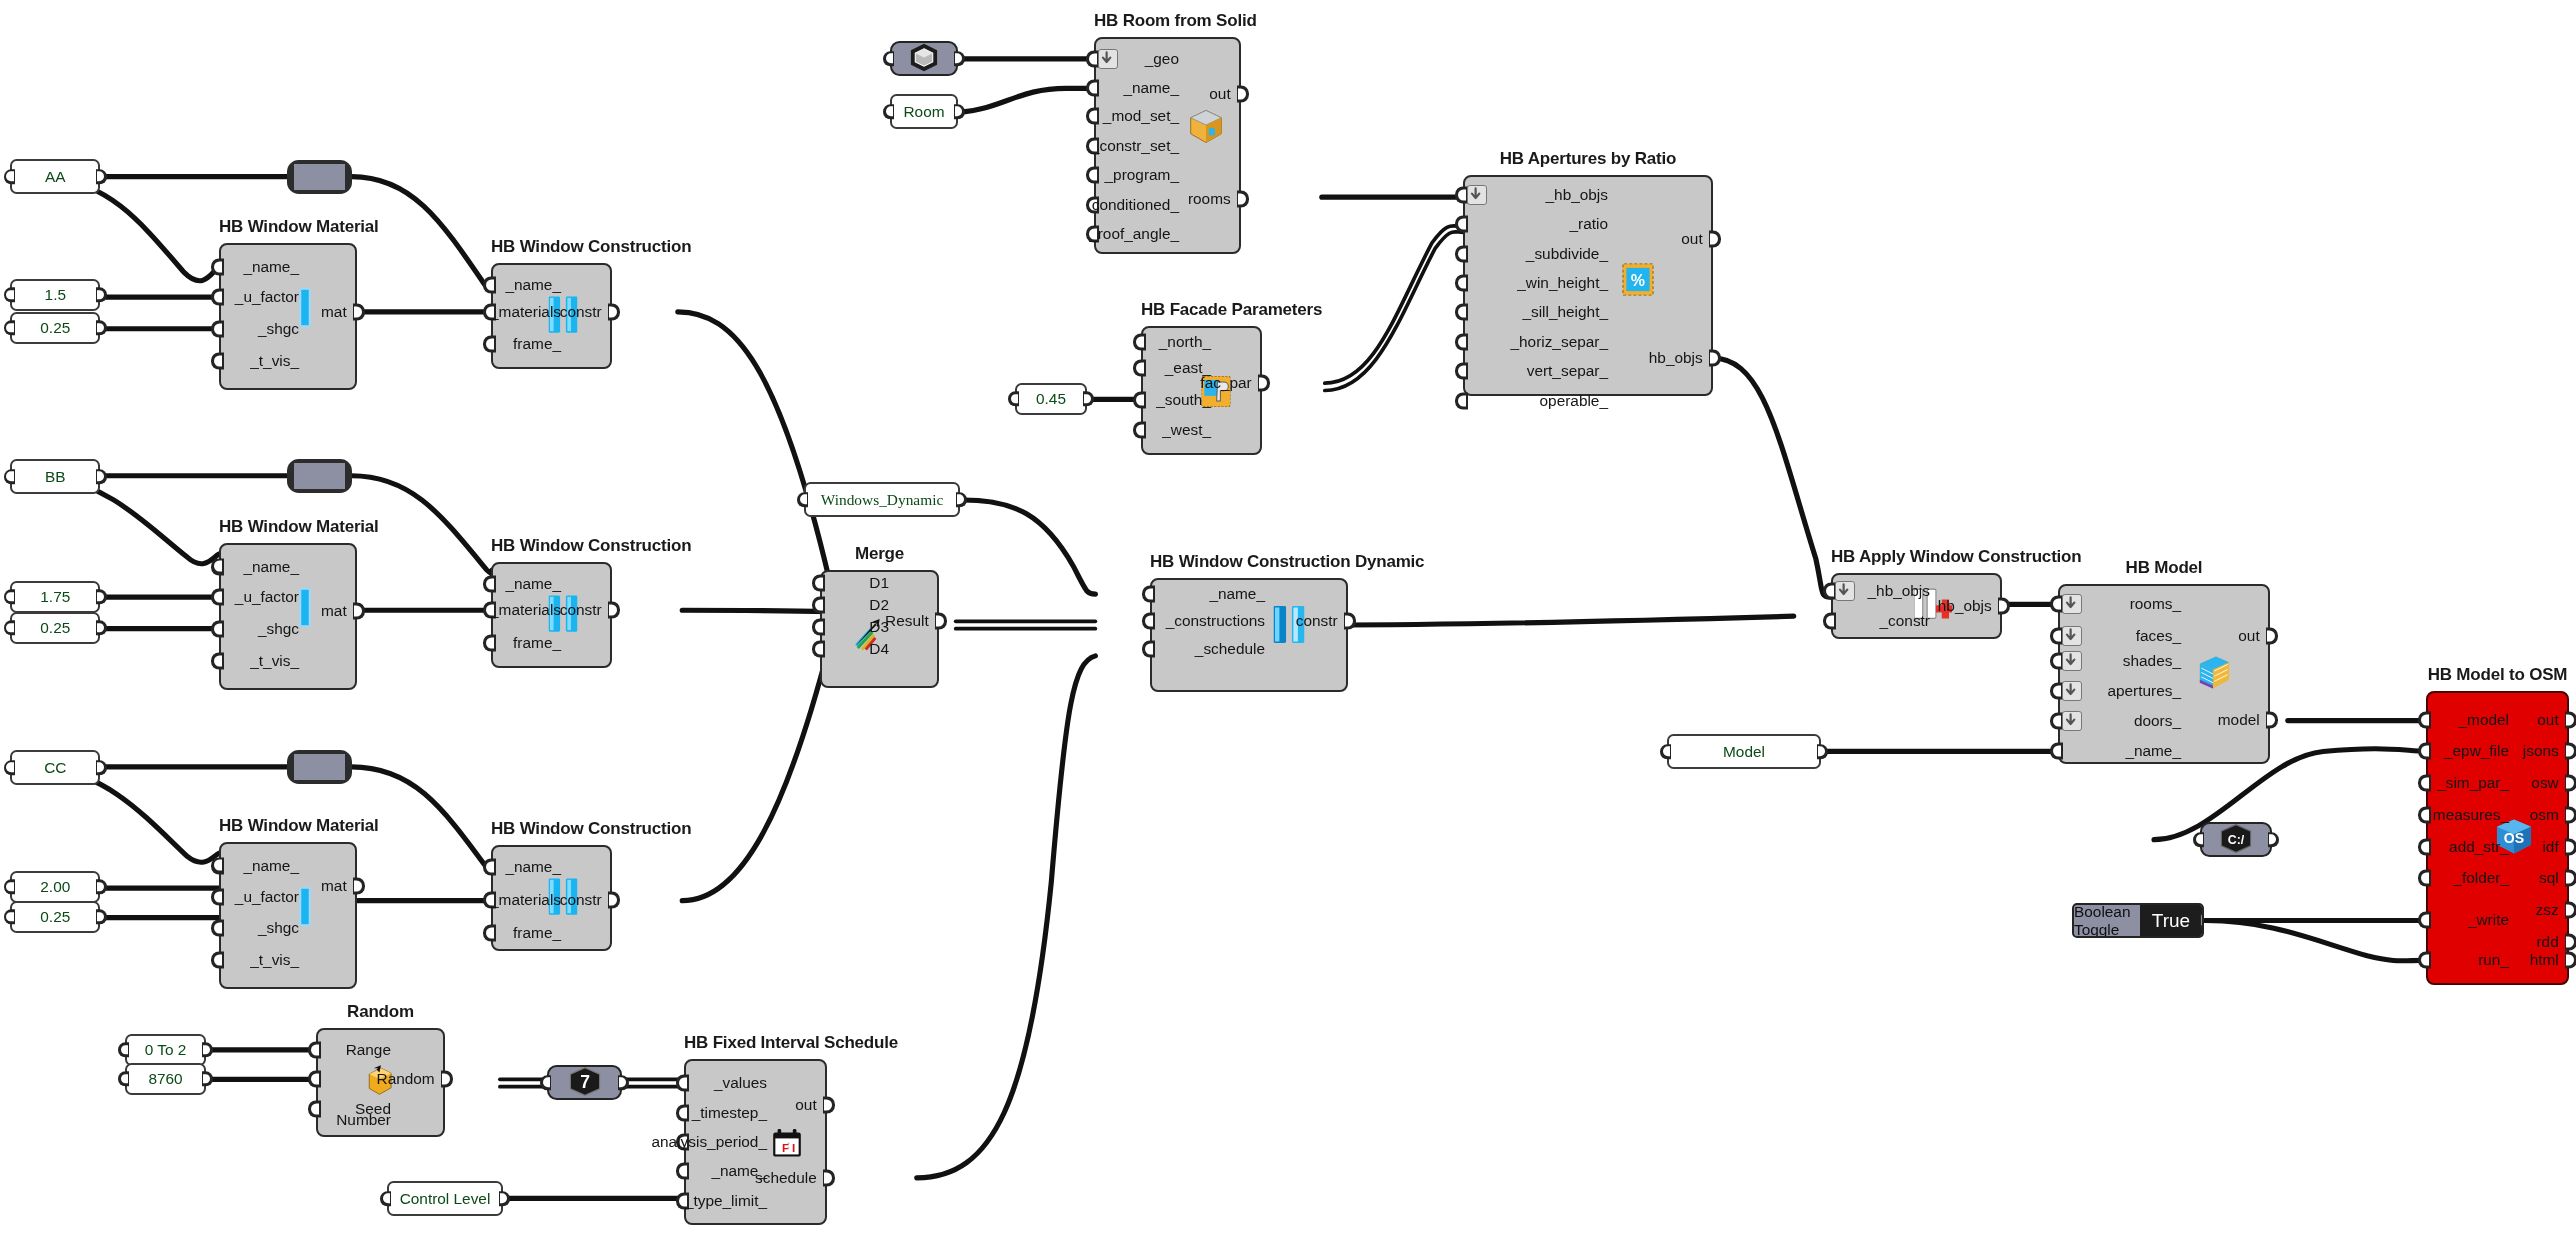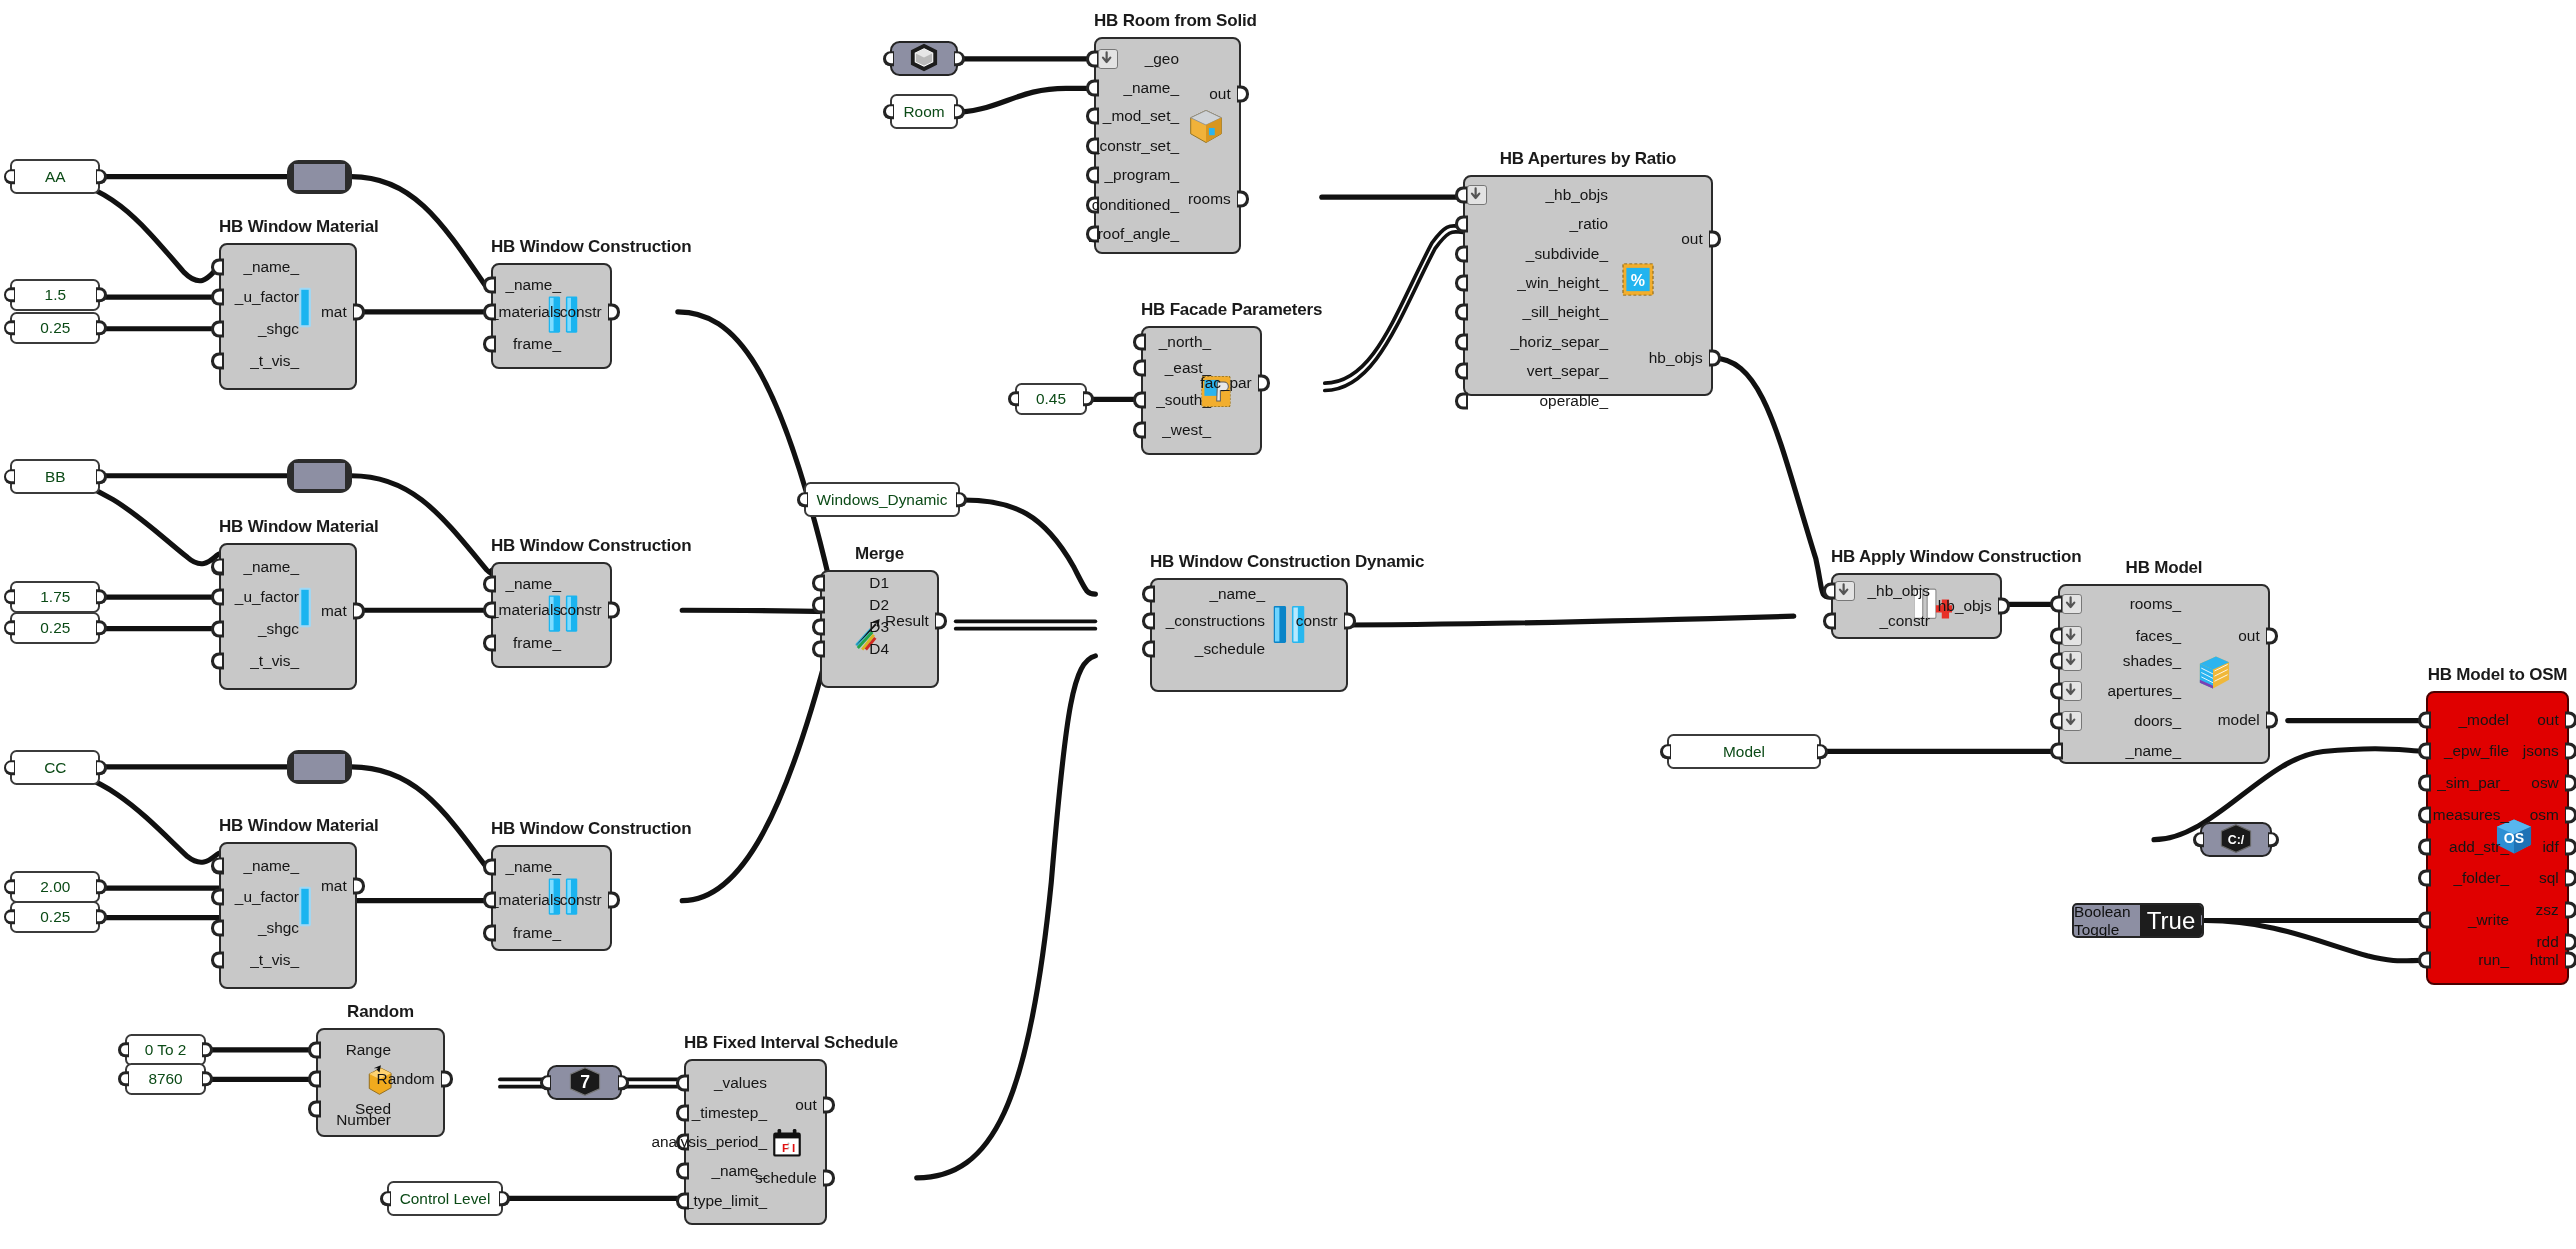--- a/index.html
+++ b/index.html
@@ -72,21 +72,21 @@
   
   .geoparam{position:absolute;background:#2c2c2c;border-radius:11.8px;}
   .geoparam .inner{position:absolute;left:6.6px;top:4.4px;right:6.6px;bottom:4.4px;background:#8d8fa3;}
 
   
   .btoggle{position:absolute;display:flex;background:#8d8fa3;border:2.2px solid #242424;
      border-radius:5.1px;box-sizing:border-box;overflow:hidden;}
   .btoggle .lab{flex:1;display:flex;align-items:center;justify-content:center;
      font-size:15.4px;color:#101010;font-family:"Liberation Sans",sans-serif;}
   .btoggle .val{width:62px;background:#1d1d1d;color:#fff;display:flex;align-items:center;
-     justify-content:center;font-size:24px;font-family:"Liberation Sans",sans-serif;}
+     justify-content:center;font-size:19px;font-family:"Liberation Sans",sans-serif;}
   .btoggle .pout{position:absolute;right:-8.8px;top:50%;transform:translateY(-50%);
      width:11px;height:15.4px;background:#242424;border-radius:0 7.4px 7.4px 0;}
   .btoggle .pout::after{content:"";position:absolute;right:2.9px;top:2.9px;width:7.4px;height:9.6px;background:#8d8fa3;border-radius:0 5.9px 5.9px 0;}
 
   .hexbadge{position:absolute;left:50%;top:50%;transform:translate(-50%,-50%);}
 </style>
 </head>
 <body>
 
 <div id="canvas">
@@ -208,21 +208,21 @@
     <div class="panel" style="left: 890px; top: 94px; width: 68px; height: 35px;">
       <span>Room</span>
       <span class="pin"></span>
       <span class="pout"></span>
     </div>
     <div class="panel" style="left: 1015px; top: 383px; width: 72px; height: 32px;">
       <span>0.45</span>
       <span class="pin"></span>
       <span class="pout"></span>
     </div>
-    <div class="panel" style="left: 804px; top: 482px; width: 156px; height: 35px;">
+    <div class="panel" style="left: 804px; top: 482px; width: 156px; height: 35px; font-family: Liberation Serif, serif;">
       <span>Windows_Dynamic</span>
       <span class="pin"></span>
       <span class="pout"></span>
     </div>
     <div class="panel" style="left: 1667px; top: 734px; width: 154px; height: 35px;">
       <span>Model</span>
       <span class="pin"></span>
       <span class="pout"></span>
     </div>
     <div class="panel" style="left: 125px; top: 1034px; width: 81px; height: 32px;">

